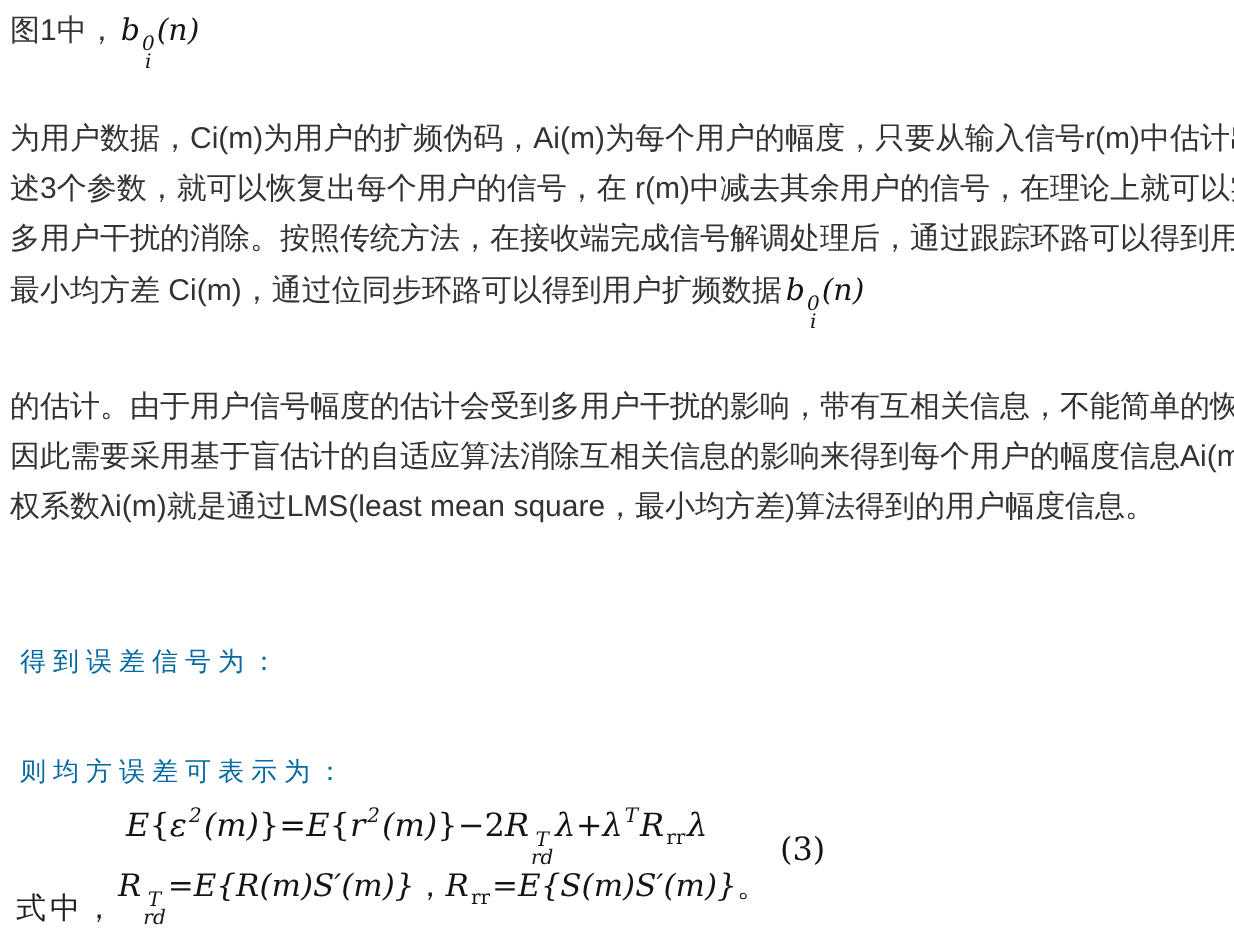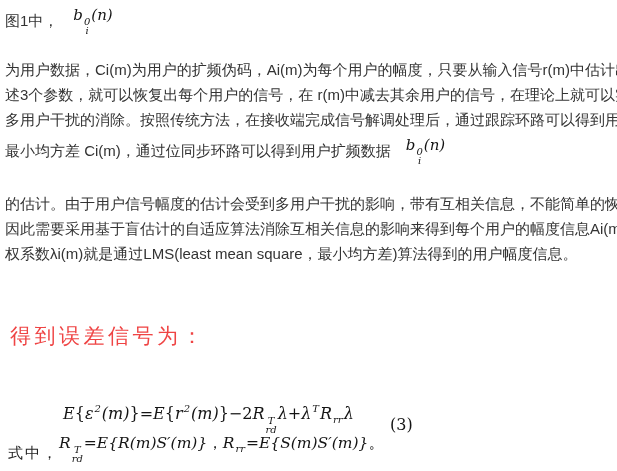--- a/index.html
+++ b/index.html
@@ -6,32 +6,32 @@
   .page{
     position:relative;
     width:617px;height:471px;
     background:#ffffff;
     font-family:"Liberation Sans",sans-serif;
     color:#333333;
     overflow:hidden;
   }
   
   .para{position:absolute;left:5px;font-size:15px;line-height:25px;white-space:nowrap;}
-  .row{position:absolute;left:5px;display:flex;align-items:center;gap:15px;font-size:15px;line-height:20px;}
+  .row{position:absolute;left:5px;display:flex;align-items:flex-start;gap:2px;font-size:15px;line-height:20px;}
   
   .math{font-family:"DejaVu Serif",serif;color:#141414;font-size:15px;line-height:18px;white-space:nowrap;}
   .math .it{font-style:italic;}
   .math sup{font-size:10px;font-style:italic;vertical-align:7px;line-height:0;margin:0 1px;}
-  .math sub{font-size:10px;font-style:italic;vertical-align:-4px;line-height:0;margin:0 1px;}
+  .math sub{font-size:10px;vertical-align:-4px;line-height:0;margin:0 1px;}
   .stk{display:inline-flex;flex-direction:column;align-items:center;font-size:10px;line-height:9px;font-style:italic;vertical-align:-5px;padding:0 1px;}
   .stk span{display:block;}
   .eq-row{position:absolute;left:0;width:617px;height:34px;}
   .eq-row .f{position:absolute;bottom:4px;font-size:16px;}
   .eq-num{position:absolute;left:390px;bottom:4px;font-family:"DejaVu Serif",serif;font-size:16px;color:#141414;}
-  .scan-label{position:absolute;left:10px;font-family:"DejaVu Serif",serif;font-size:21px;color:#ef4444;letter-spacing:3.5px;white-space:nowrap;}
+  .scan-label{position:absolute;left:10px;font-family:"DejaVu Serif",serif;font-size:13px;color:#0369a1;letter-spacing:3.5px;white-space:nowrap;}
   .where-row{position:absolute;left:8px;display:flex;align-items:flex-end;gap:0;}
   .where-row .prefix{font-family:"DejaVu Serif",serif;font-size:15px;color:#1e1e1e;letter-spacing:2px;}
   .where-row .math{font-size:15.5px;}
 </style>
 </head>
 <body>
 
 <div class="page">
 
   <div class="row" style="top:6px;">
@@ -59,20 +59,21 @@
   <div class="para" style="top:191px;">
     <div>的估计。由于用户信号幅度的估计会受到多用户干扰的影响，带有互相关信息，不能简单的恢复，</div>
     <div>因此需要采用基于盲估计的自适应算法消除互相关信息的影响来得到每个用户的幅度信息Ai(m)，加</div>
     <div>权系数λi(m)就是通过LMS(least mean square，最小均方差)算法得到的用户幅度信息。</div>
   </div>
 
 
   <div class="scan-label" style="top:322px;">得到误差信号为：</div>
 
 
+  <div class="scan-label" style="top:377px;">则均方误差可表示为：</div>
 
   <div class="eq-row" style="top:404px;">
     <span class="math f" style="left:63px;"><span class="it">E</span><span>{</span><span class="it">ε</span><sup>2</sup><span class="it">(m)</span><span>}=</span><span class="it">E</span><span>{</span><span class="it">r</span><sup>2</sup><span class="it">(m)</span><span>}</span><span>−2</span><span class="it">R</span><span class="stk">
           <span>T</span>
           <span>rd</span>
         </span><span class="it">λ</span><span>+</span><span class="it">λ</span><sup>T</sup><span class="it">R</span><sub>rr</sub><span class="it">λ</span></span>
     <span class="eq-num">(3)</span>
   </div>
 
   <div class="where-row" style="top:434px;">

